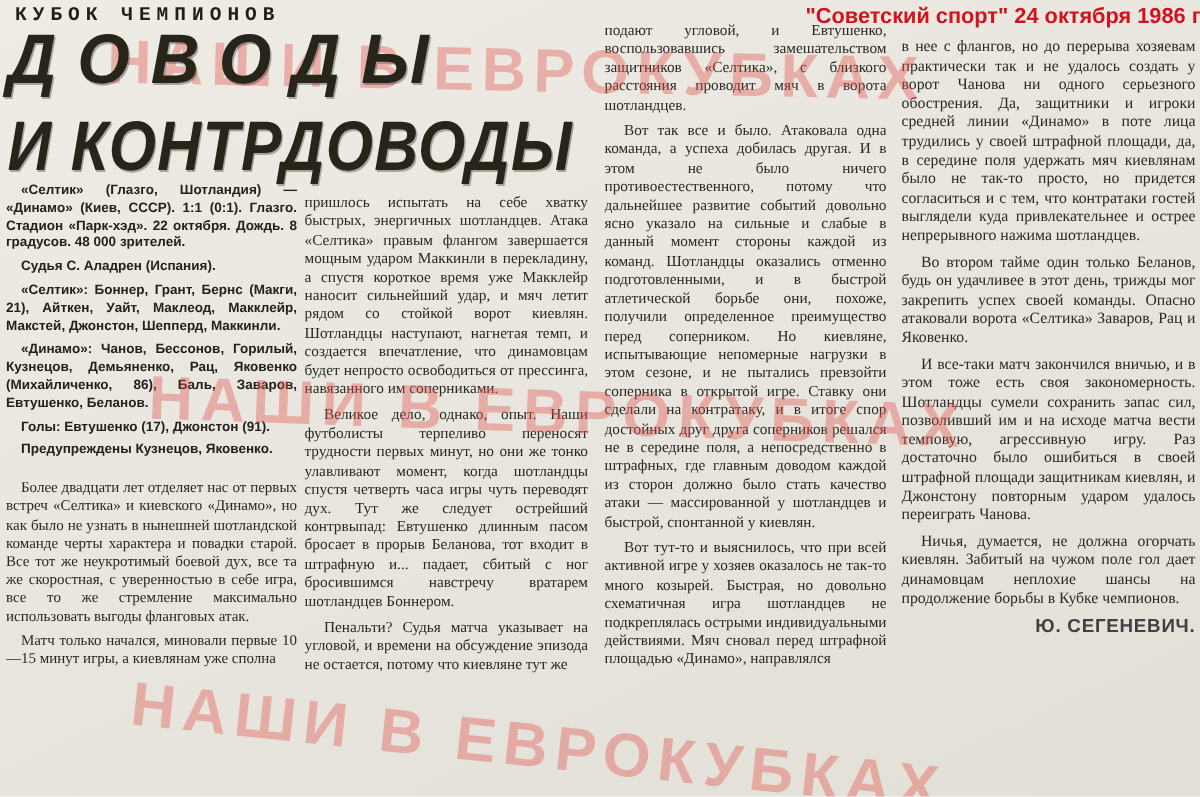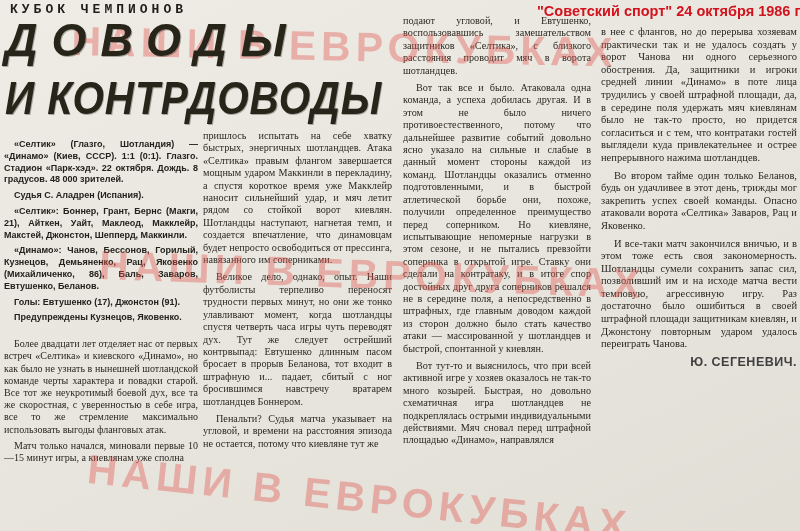--- a/index.html
+++ b/index.html
@@ -27,21 +27,21 @@
     color:#272419;transform-origin:left top;text-shadow:1px 1px 0 rgba(40,38,30,.35);
   }
   .hl1{top:13px;font-size:45px;letter-spacing:14px;transform:scaleY(1.04);}
   .hl2{top:71px;font-size:45px;letter-spacing:1px;transform:scaleX(.9) scaleY(1.04);}
   
   .col{position:absolute;text-align:justify;overflow:hidden;z-index:1;}
   .col p{margin:0 0 5px 0;text-indent:13px;}
   .col p.cont{text-indent:0;}
   .col2,.col3{font-size:10.2px;line-height:12.4px;}
   .col4{font-size:10.5px;line-height:12.6px;}
-  .col1{left:4px;top:139px;width:194px;height:392px;font-size:10px;line-height:12.2px;}
+  .col1{left:4px;top:121px;width:194px;height:392px;font-size:10px;line-height:12.2px;}
   .col1 p{margin:0 0 4px 0;text-indent:10px;}
   .col1 .info{
     font-family:"Liberation Sans",sans-serif;font-weight:bold;
     font-size:9px;line-height:11.8px;color:#23211b;
   }
   .col1 .bookings{margin-bottom:14px;}
   .col2{left:203px;top:130px;width:189px;height:401px;}
   .col3{left:403px;top:15px;width:188px;height:516px;font-family:Liberation Serif, serif;}
   .col4{left:601px;top:26px;width:196px;height:505px;}
   .sig{
@@ -78,33 +78,34 @@
     <p class="info">«Динамо»: Чанов, Бессонов, Горилый, Кузнецов, Демьяненко, Рац, Яковенко (Михайличенко, 86), Баль, Заваров, Евтушенко, Беланов.</p>
     <p class="info">Голы: Евтушенко (17), Джонстон (91).</p>
     <p class="info bookings">Предупреждены Кузнецов, Яковенко.</p>
     <p class="body">Более двадцати лет отделяет нас от первых встреч «Селтика» и киевского «Динамо», но как было не узнать в нынешней шотландской команде черты характера и повадки старой. Все тот же неукротимый боевой дух, все та же скоростная, с уверенностью в себе игра, все то же стремление максимально использовать выгоды фланговых атак.</p>
     <p class="body">Матч только начался, миновали первые 10—15 минут игры, а киевлянам уже сполна</p>
   </div>
 
   <div class="col col2">
     <p class="cont">пришлось испытать на себе хватку быстрых, энергичных шотландцев. Атака «Селтика» правым флангом завершается мощным ударом Маккинли в перекладину, а спустя короткое время уже Макклейр наносит сильнейший удар, и мяч летит рядом со стойкой ворот киевлян. Шотландцы наступают, нагнетая темп, и создается впечатление, что динамовцам будет непросто освободиться от прессинга, навязанного им соперниками.</p>
     <p>Великое дело, однако, опыт. Наши футболисты терпеливо переносят трудности первых минут, но они же тонко улавливают момент, когда шотландцы спустя четверть часа игры чуть переводят дух. Тут же следует острейший контрвыпад: Евтушенко длинным пасом бросает в прорыв Беланова, тот входит в штрафную и... падает, сбитый с ног бросившимся навстречу вратарем шотландцев Боннером.</p>
-    <p>Пенальти? Судья матча указывает на угловой, и времени на расстояния эпизода не остается, потому что киевляне тут же</p>
+    <p>Пенальти? Судья матча указывает на угловой, и времени на обсуждение эпизода не остается, потому что киевляне тут же</p>
   </div>
 
   <div class="col col3">
     <p class="cont">подают угловой, и Евтушенко, воспользовавшись замешательством защитников «Селтика», с близкого расстояния проводит мяч в ворота шотландцев.</p>
     <p>Вот так все и было. Атаковала одна команда, а успеха добилась другая. И в этом не было ничего противоестественного, потому что дальнейшее развитие событий довольно ясно указало на сильные и слабые в данный момент стороны каждой из команд. Шотландцы оказались отменно подготовленными, и в быстрой атлетической борьбе они, похоже, получили определенное преимущество перед соперником. Но киевляне, испытывающие непомерные нагрузки в этом сезоне, и не пытались превзойти соперника в открытой игре. Ставку они сделали на контратаку, и в итоге спор достойных друг друга соперников решался не в середине поля, а непосредственно в штрафных, где главным доводом каждой из сторон должно было стать качество атаки — массированной у шотландцев и быстрой, спонтанной у киевлян.</p>
     <p>Вот тут-то и выяснилось, что при всей активной игре у хозяев оказалось не так-то много козырей. Быстрая, но довольно схематичная игра шотландцев не подкреплялась острыми индивидуальными действиями. Мяч сновал перед штрафной площадью «Динамо», направлялся</p>
   </div>
 
   <div class="col col4">
     <p class="cont">в нее с флангов, но до перерыва хозяевам практически так и не удалось создать у ворот Чанова ни одного серьезного обострения. Да, защитники и игроки средней линии «Динамо» в поте лица трудились у своей штрафной площади, да, в середине поля удержать мяч киевлянам было не так-то просто, но придется согласиться и с тем, что контратаки гостей выглядели куда привлекательнее и острее непрерывного нажима шотландцев.</p>
     <p>Во втором тайме один только Беланов, будь он удачливее в этот день, трижды мог закрепить успех своей команды. Опасно атаковали ворота «Селтика» Заваров, Рац и Яковенко.</p>
     <p>И все-таки матч закончился вничью, и в этом тоже есть своя закономерность. Шотландцы сумели сохранить запас сил, позволивший им и на исходе матча вести темповую, агрессивную игру. Раз достаточно было ошибиться в своей штрафной площади защитникам киевлян, и Джонстону повторным ударом удалось переиграть Чанова.</p>
+    <p>Ничья, думается, не должна огорчать киевлян. Забитый на чужом поле гол дает динамовцам неплохие шансы на продолжение борьбы в Кубке чемпионов.</p>
     <p class="sig">Ю. СЕГЕНЕВИЧ.</p>
   </div>
 
   <div class="wm wm1">НАШИ В ЕВРОКУБКАХ</div>
   <div class="wm wm2">НАШИ В ЕВРОКУБКАХ</div>
   <div class="wm wm3">НАШИ В ЕВРОКУБКАХ</div>
 
 </div>
 
 </body></html>

